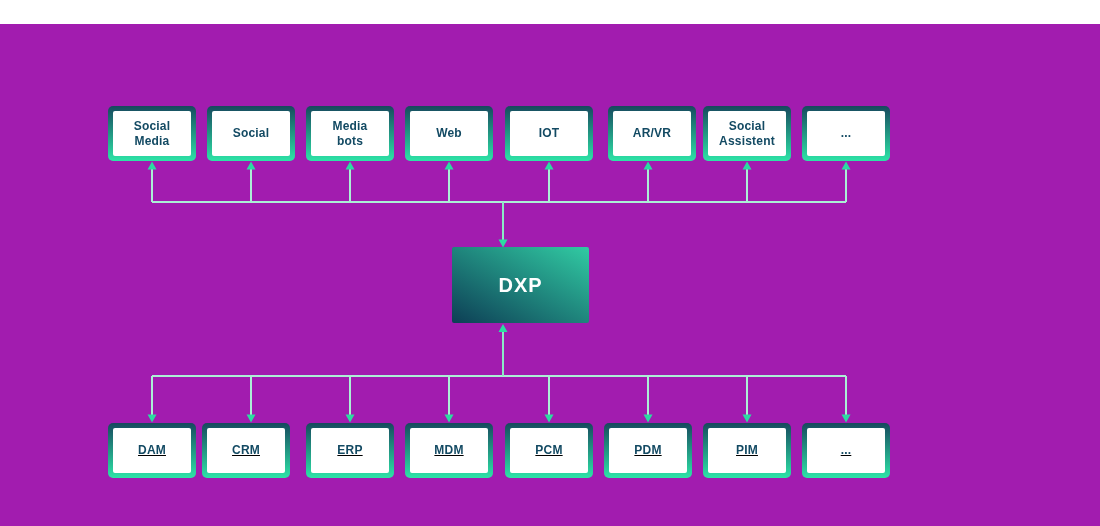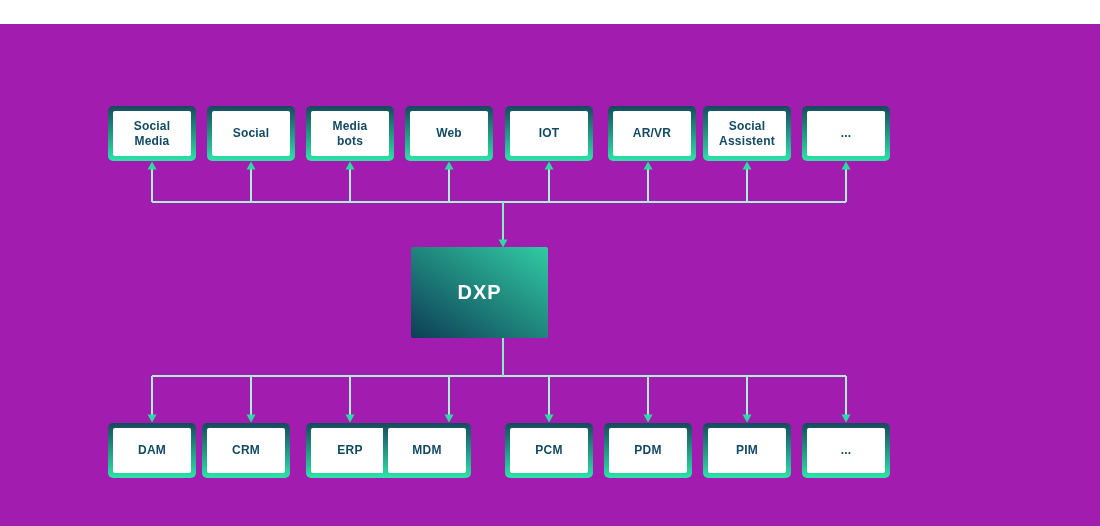--- a/index.html
+++ b/index.html
@@ -58,27 +58,27 @@
   }
   .node-label {
     font-size: 12px;
     line-height: 1.25;
     font-weight: bold;
     color: #134a63;
     letter-spacing: 0.2px;
     white-space: pre-line;
   }
   .row-top .node { top: 82px; }
-  .row-bottom .node { top: 399px; }
+  .row-bottom .node { top: 399px; text-decoration: underline; }
   .dxp-box {
     position: absolute;
-    left: 411px;
+    left: 452px;
     top: 223px;
     width: 137px;
-    height: 91px;
+    height: 76px;
     border-radius: 2px;
     background: linear-gradient(to top right, #0d3e55 0%, #31cba3 100%);
     display: flex;
     align-items: center;
     justify-content: center;
   }
   .dxp-label {
     font-size: 20px;
     font-weight: bold;
     color: #ffffff;
@@ -201,21 +201,21 @@
     <div class="node" style="left:202px">
       <div class="node-inner">
           <span class="node-label">CRM</span>
         </div>
     </div>
     <div class="node" style="left:306px">
       <div class="node-inner">
           <span class="node-label">ERP</span>
         </div>
     </div>
-    <div class="node" style="left:383px">
+    <div class="node" style="left:405px">
       <div class="node-inner">
           <span class="node-label">MDM</span>
         </div>
     </div>
     <div class="node" style="left:505px">
       <div class="node-inner">
           <span class="node-label">PCM</span>
         </div>
     </div>
     <div class="node" style="left:604px">

